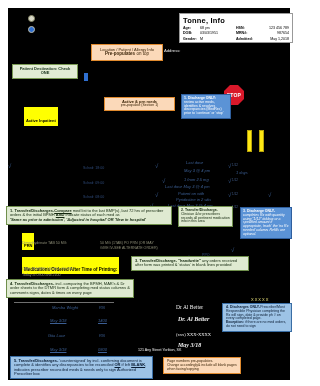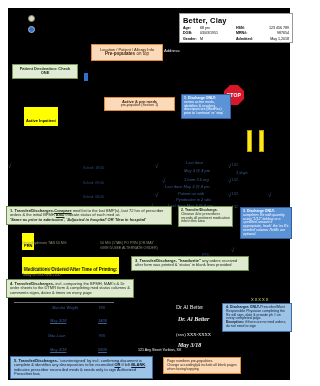--- a/index.html
+++ b/index.html
@@ -64,21 +64,21 @@
 <body>
 
 <div id="stage">
 
   <div class="page-dark"></div>
 
   <div class="circ grey" style="left:28px;top:15px;"></div>
   <div class="circ blue-f" style="left:28px;top:26px;"></div>
 
   <div class="pt-card">
-    <div class="pt-name">Better, Clay</div>
+    <div class="pt-name">Tonne, Info</div>
     <div class="pt-grid">
       <div class="pt-col">
         <div class="pt-row">
             <span class="pt-lbl">Age:</span>
             <span class="pt-val">68 yrs</span>
           </div>
         <div class="pt-row">
             <span class="pt-lbl">DOB:</span>
             <span class="pt-val">03/03/1951</span>
           </div>

